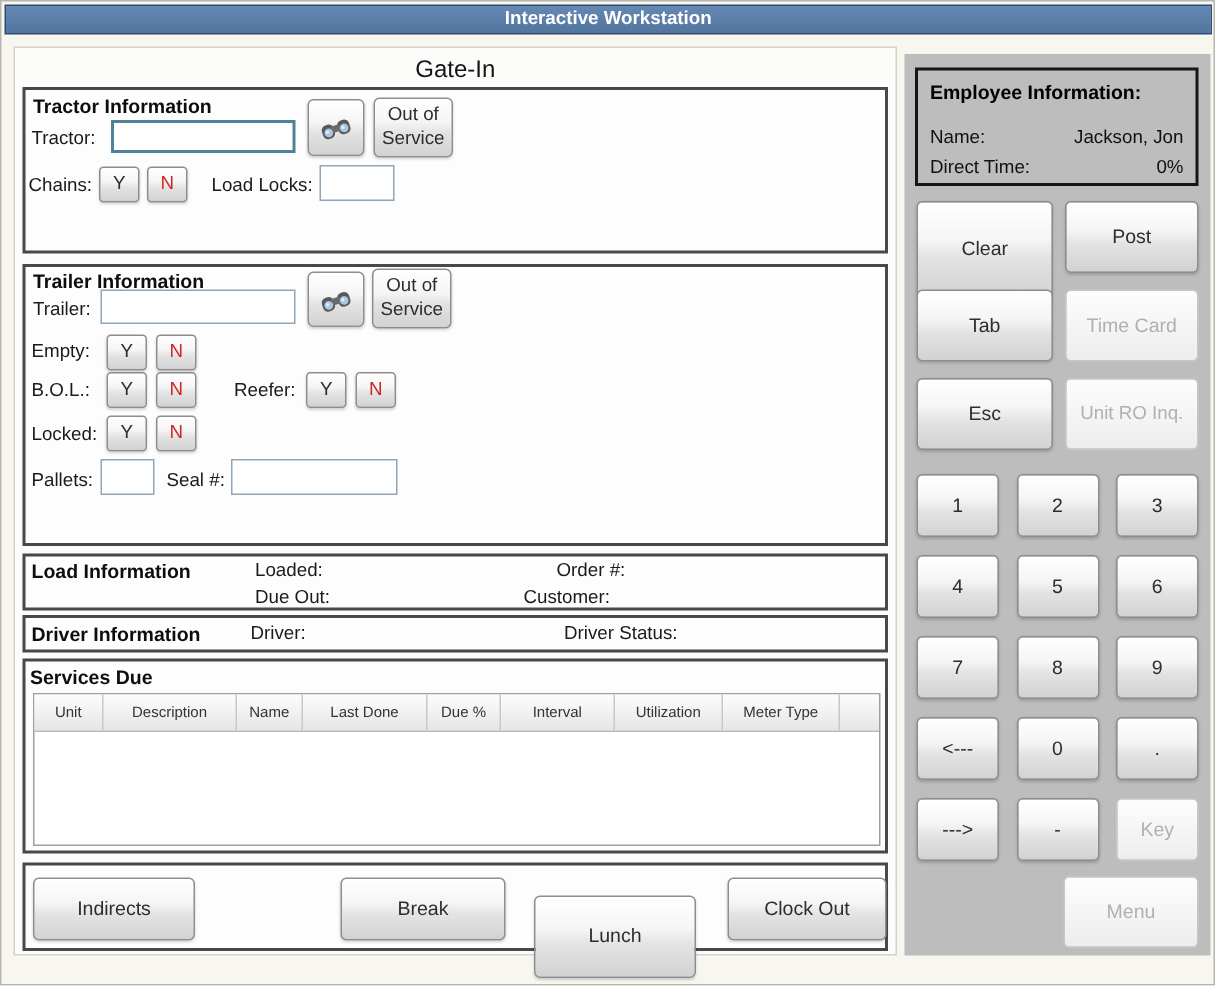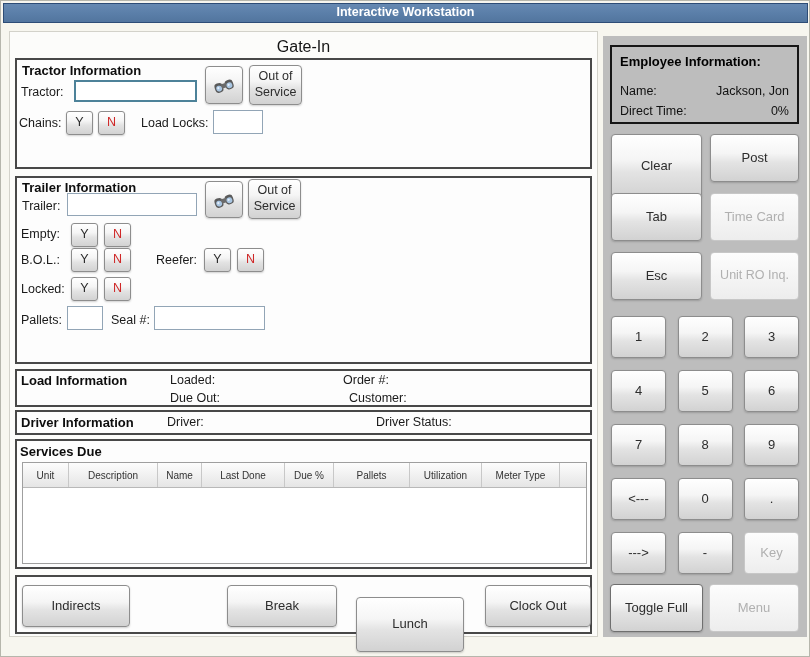--- a/index.html
+++ b/index.html
@@ -158,39 +158,39 @@
   <button class="btn yn no" style="left:103px;top:276px;width:27px;height:24px;">N</button>
 
   <div class="lbl" style="left:20px;top:312px;">Pallets:</div>
   <input class="tfield" style="left: 66px; top: 305px; width: 36px; height: 24px;" value="">
   <div class="lbl" style="left:110px;top:312px;">Seal #:</div>
   <input class="tfield" style="left: 153px; top: 305px; width: 111px; height: 24px;" value="">
 
   <div class="section" id="sec-load"></div>
   <div class="sec-title" style="left:20px;top:372px;">Load Information</div>
   <div class="lbl" style="left:169px;top:372px;">Loaded:</div>
-  <div class="lbl" style="left:342px;top:372px;text-align:right;">Order #:</div>
+  <div class="lbl" style="left:370px;top:372px;text-align:right;">Order #:</div>
   <div class="lbl" style="left:169px;top:390px;">Due Out:</div>
   <div class="lbl" style="left:348px;top:390px;">Customer:</div>
 
   <div class="section" id="sec-driver"></div>
   <div class="sec-title" style="left:20px;top:414px;">Driver Information</div>
   <div class="lbl" style="left:166px;top:414px;">Driver:</div>
   <div class="lbl" style="left:375px;top:414px;">Driver Status:</div>
 
   <div class="section" id="sec-services"></div>
   <div class="sec-title" style="left:19px;top:443px;">Services Due</div>
   <div class="svc-table">
     <div class="svc-head" id="svc-head">
         <div class="svc-th">Unit</div>
         <div class="svc-th">Description</div>
         <div class="svc-th">Name</div>
         <div class="svc-th">Last Done</div>
         <div class="svc-th">Due %</div>
-        <div class="svc-th">Pallets</div>
+        <div class="svc-th">Interval</div>
         <div class="svc-th">Utilization</div>
         <div class="svc-th">Meter Type</div>
         <div class="svc-th spacer"></div>
       </div>
     <div></div>
   </div>
 
   <div class="section" id="sec-actions"></div>
   <button class="btn" id="btn-indirects">Indirects</button>
   <button class="btn" id="btn-break">Break</button>
@@ -224,17 +224,16 @@
         <button class="btn">8</button>
         <button class="btn">9</button>
         <button class="btn">&lt;---</button>
         <button class="btn">0</button>
         <button class="btn">.</button>
         <button class="btn">---&gt;</button>
         <button class="btn">-</button>
         <button class="btn disabled">Key</button>
       </div>
 
-    <button class="btn" id="btn-togglefull">Toggle Full</button>
     <button class="btn disabled" id="btn-menu">Menu</button>
   </div>
 
 </div>
 
 </body></html>

